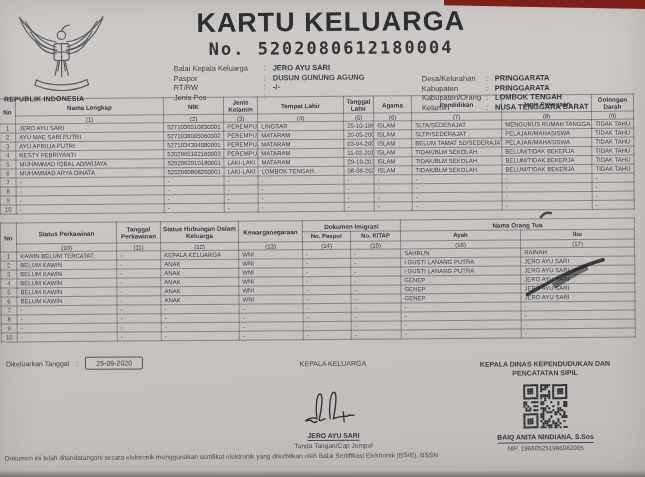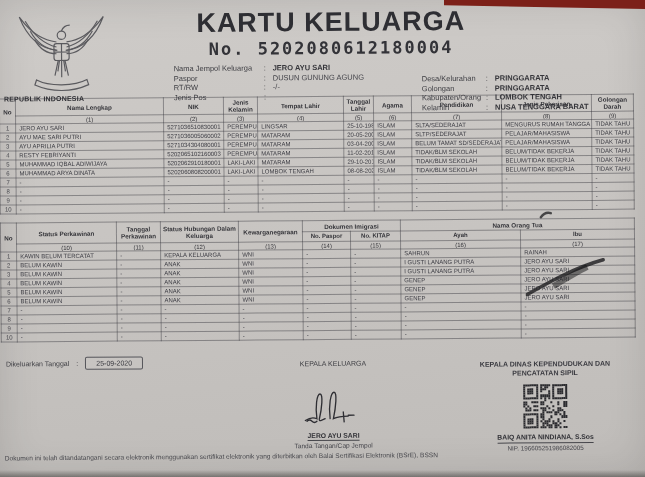--- a/index.html
+++ b/index.html
@@ -26,21 +26,21 @@
     font-weight:bold;letter-spacing:1px;color:#2e2e33}
   .doc-number{position:absolute;left:150px;right:130px;top:42px;text-align:center;
     font-family:"DejaVu Sans Mono",monospace;font-size:17px;font-weight:bold;letter-spacing:2px;color:#333338}
   .info-left{position:absolute;left:180px;top:67px;font-size:7.5px;color:#3e3e43}
   .info-right{position:absolute;left:428px;top:79px;font-size:7.5px;color:#3e3e43}
   .kv{display:flex;line-height:9.6px;white-space:nowrap}
   .info-left .kv-label{width:90px}
   .info-right .kv-label{width:64px}
   .kv-colon{width:9px}
   .kv-value{font-weight:bold;color:#36363b}
-  .kv.plain .kv-value{font-weight:normal;color:#44444a}
+  .kv.plain .kv-value{font-weight:bold;color:#44444a}
   
   table{position:absolute;border-collapse:collapse;table-layout:fixed;width:634px;left:5px}
   #t1{top:100px}
   #t2{top:224px}
   th,td{border:1px solid rgba(45,45,52,.42)}
   th{font-size:6.3px;font-weight:bold;color:#35353a;padding:1px 2px;line-height:7px;text-align:center;
     vertical-align:middle;overflow:hidden}
   tr.num-row th{font-weight:normal;font-size:6px;height:8px;padding:0;line-height:6px}
   #t1 tr.h1 th{height:16px}
   #t2 tr.h1 th{height:11px}
@@ -97,21 +97,21 @@
   <div class="emblem-caption">REPUBLIK INDONESIA</div>
 
   <div class="title">KARTU KELUARGA</div>
   <div class="doc-number">
     <span>No.</span>
     <span>5202080612180004</span>
   </div>
 
   <div class="info-left">
     <div class="kv">
-      <span class="kv-label">Nama Jempol Keluarga</span>
+      <span class="kv-label">Balai Kepala Keluarga</span>
       <span class="kv-colon">:</span>
       <span class="kv-value">JERO AYU SARI</span>
     </div>
     <div class="kv plain">
       <span class="kv-label">Paspor</span>
       <span class="kv-colon">:</span>
       <span class="kv-value">DUSUN GUNUNG AGUNG</span>
     </div>
     <div class="kv plain">
       <span class="kv-label">RT/RW</span>
@@ -125,21 +125,21 @@
     </div>
   </div>
 
   <div class="info-right">
     <div class="kv">
       <span class="kv-label">Desa/Kelurahan</span>
       <span class="kv-colon">:</span>
       <span class="kv-value">PRINGGARATA</span>
     </div>
     <div class="kv">
-      <span class="kv-label">Golongan</span>
+      <span class="kv-label">Kabupaten</span>
       <span class="kv-colon">:</span>
       <span class="kv-value">PRINGGARATA</span>
     </div>
     <div class="kv">
       <span class="kv-label">Kabupaten/Orang</span>
       <span class="kv-colon">:</span>
       <span class="kv-value">LOMBOK TENGAH</span>
     </div>
     <div class="kv">
       <span class="kv-label">Kelamin</span>

